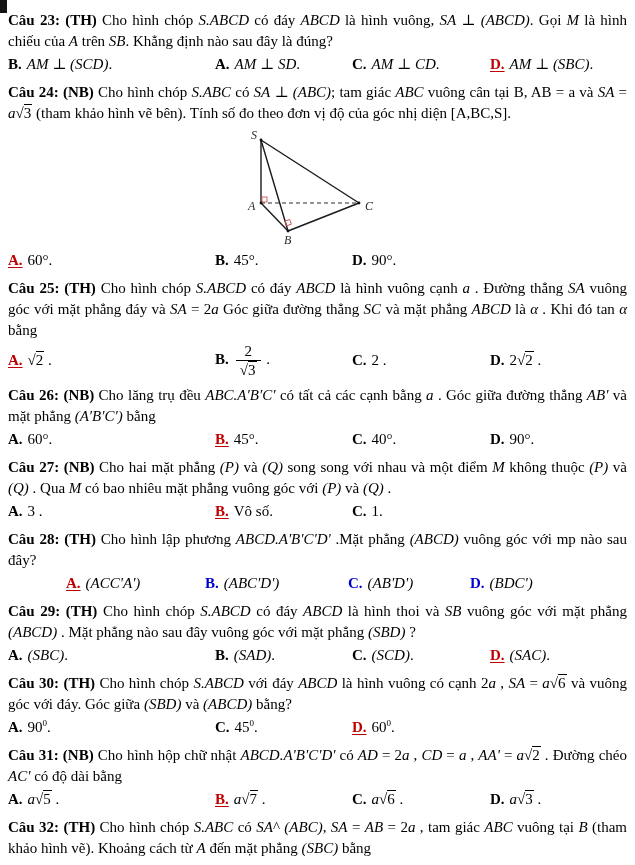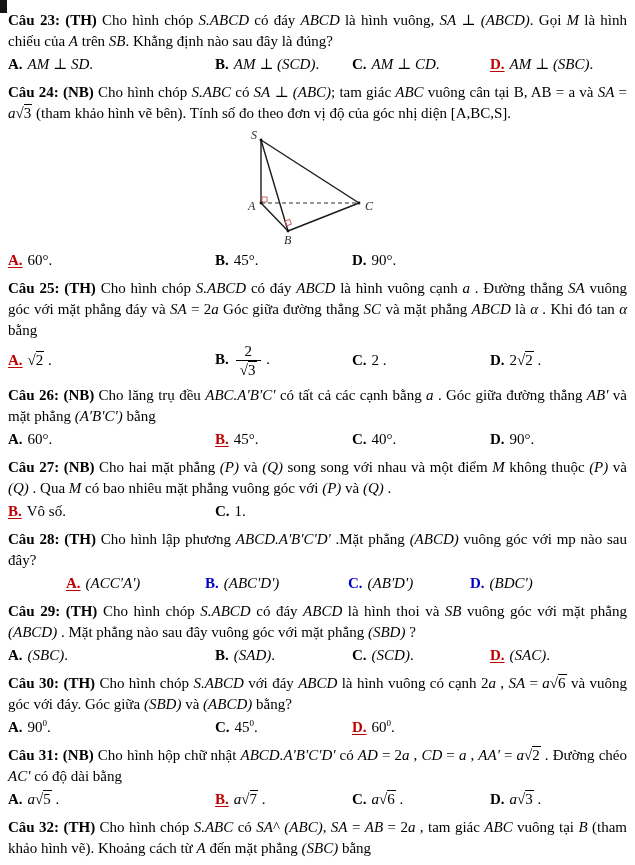--- a/index.html
+++ b/index.html
@@ -35,22 +35,22 @@
 </style>
 </head>
 <body>
 
 <div class="page">
   <div class="corner-mark"></div>
   <div id="questions">
       <div class="question">
         <p class="qtext"><span class="s-b">Câu 23: (TH)  </span><span class="s-n">Cho hình chóp </span><span class="s-i">S.ABCD</span><span class="s-n"> có đáy </span><span class="s-i">ABCD</span><span class="s-n"> là hình vuông, </span><span class="s-i">SA</span><span class="s-n"> ⊥ </span><span class="s-i">(ABCD)</span><span class="s-n">. Gọi </span><span class="s-i">M</span><span class="s-n"> là hình chiếu của </span><span class="s-i">A</span><span class="s-n"> trên </span><span class="s-i">SB</span><span class="s-n">. Khẳng định nào sau đây là đúng?</span></p>
         <div class="opts">
+          <div class="opt"><span class="letter ">B.</span><span><span class="s-i">AM</span><span class="s-n"> ⊥ </span><span class="s-i">(SCD)</span><span class="s-n">.</span></span></div>
           <div class="opt"><span class="letter ">A.</span><span><span class="s-i">AM</span><span class="s-n"> ⊥ </span><span class="s-i">SD</span><span class="s-n">.</span></span></div>
-          <div class="opt"><span class="letter ">B.</span><span><span class="s-i">AM</span><span class="s-n"> ⊥ </span><span class="s-i">(SCD)</span><span class="s-n">.</span></span></div>
           <div class="opt"><span class="letter ">C.</span><span><span class="s-i">AM</span><span class="s-n"> ⊥ </span><span class="s-i">CD</span><span class="s-n">.</span></span></div>
           <div class="opt"><span class="letter answer">D.</span><span><span class="s-i">AM</span><span class="s-n"> ⊥ </span><span class="s-i">(SBC)</span><span class="s-n">.</span></span></div>
         </div>
       </div>
       <div class="question">
         <p class="qtext"><span class="s-b">Câu 24: (NB)  </span><span class="s-n">Cho hình chóp </span><span class="s-i">S.ABC</span><span class="s-n"> có </span><span class="s-i">SA</span><span class="s-n"> ⊥ </span><span class="s-i">(ABC)</span><span class="s-n">; tam giác </span><span class="s-i">ABC</span><span class="s-n"> vuông cân tại B, AB = a và </span><span class="s-i">SA</span><span class="s-n"> = </span><span class="s-i">a</span><span class="sqrt"><span class="radsym">√</span><span class="rad">3</span></span><span class="s-n"> (tham khảo hình vẽ bên). Tính số đo theo đơn vị độ của góc nhị diện [A,BC,S].</span></p>
         <div class="figwrap"><svg width="140" height="118">
             <line x1="15" y1="73" x2="113" y2="73" stroke="#2a2a2a" stroke-width="1" stroke-dasharray="4 3"></line>
             <line x1="15" y1="10" x2="15" y2="73" stroke="#1a1a1a" stroke-width="1.4"></line>
             <line x1="15" y1="10" x2="42" y2="101" stroke="#1a1a1a" stroke-width="1.4"></line>
@@ -88,20 +88,21 @@
         <div class="opts">
           <div class="opt"><span class="letter ">A.</span><span><span class="s-n">60°.</span></span></div>
           <div class="opt"><span class="letter answer">B.</span><span><span class="s-n">45°.</span></span></div>
           <div class="opt"><span class="letter ">C.</span><span><span class="s-n">40°.</span></span></div>
           <div class="opt"><span class="letter ">D.</span><span><span class="s-n">90°.</span></span></div>
         </div>
       </div>
       <div class="question">
         <p class="qtext"><span class="s-b">Câu 27: (NB) </span><span class="s-n">Cho hai mặt phẳng </span><span class="s-i">(P)</span><span class="s-n"> và </span><span class="s-i">(Q)</span><span class="s-n"> song song với nhau và một điểm </span><span class="s-i">M</span><span class="s-n"> không thuộc </span><span class="s-i">(P)</span><span class="s-n"> và </span><span class="s-i">(Q)</span><span class="s-n"> . Qua </span><span class="s-i">M</span><span class="s-n"> có bao nhiêu mặt phẳng vuông góc với </span><span class="s-i">(P)</span><span class="s-n"> và </span><span class="s-i">(Q)</span><span class="s-n"> .</span></p>
         <div class="opts">
+          <div class="opt"><span class="letter ">A.</span><span><span class="s-n">3 .</span></span></div>
           <div class="opt"><span class="letter answer">B.</span><span><span class="s-n">Vô số.</span></span></div>
           <div class="opt"><span class="letter ">C.</span><span><span class="s-n">1.</span></span></div>
         </div>
       </div>
       <div class="question">
         <p class="qtext"><span class="s-b">Câu 28: (TH)  </span><span class="s-n">Cho hình lập phương </span><span class="s-i">ABCD.A'B'C'D'</span><span class="s-n"> .Mặt phẳng </span><span class="s-i">(ABCD)</span><span class="s-n"> vuông góc với mp nào sau đây?</span></p>
         <div class="opts indented">
           <div class="opt"><span class="letter answer">A.</span><span><span class="s-i">(ACC'A')</span></span></div>
           <div class="opt"><span class="letter blue">B.</span><span><span class="s-i">(ABC'D')</span></span></div>
           <div class="opt"><span class="letter blue">C.</span><span><span class="s-i">(AB'D')</span></span></div>

